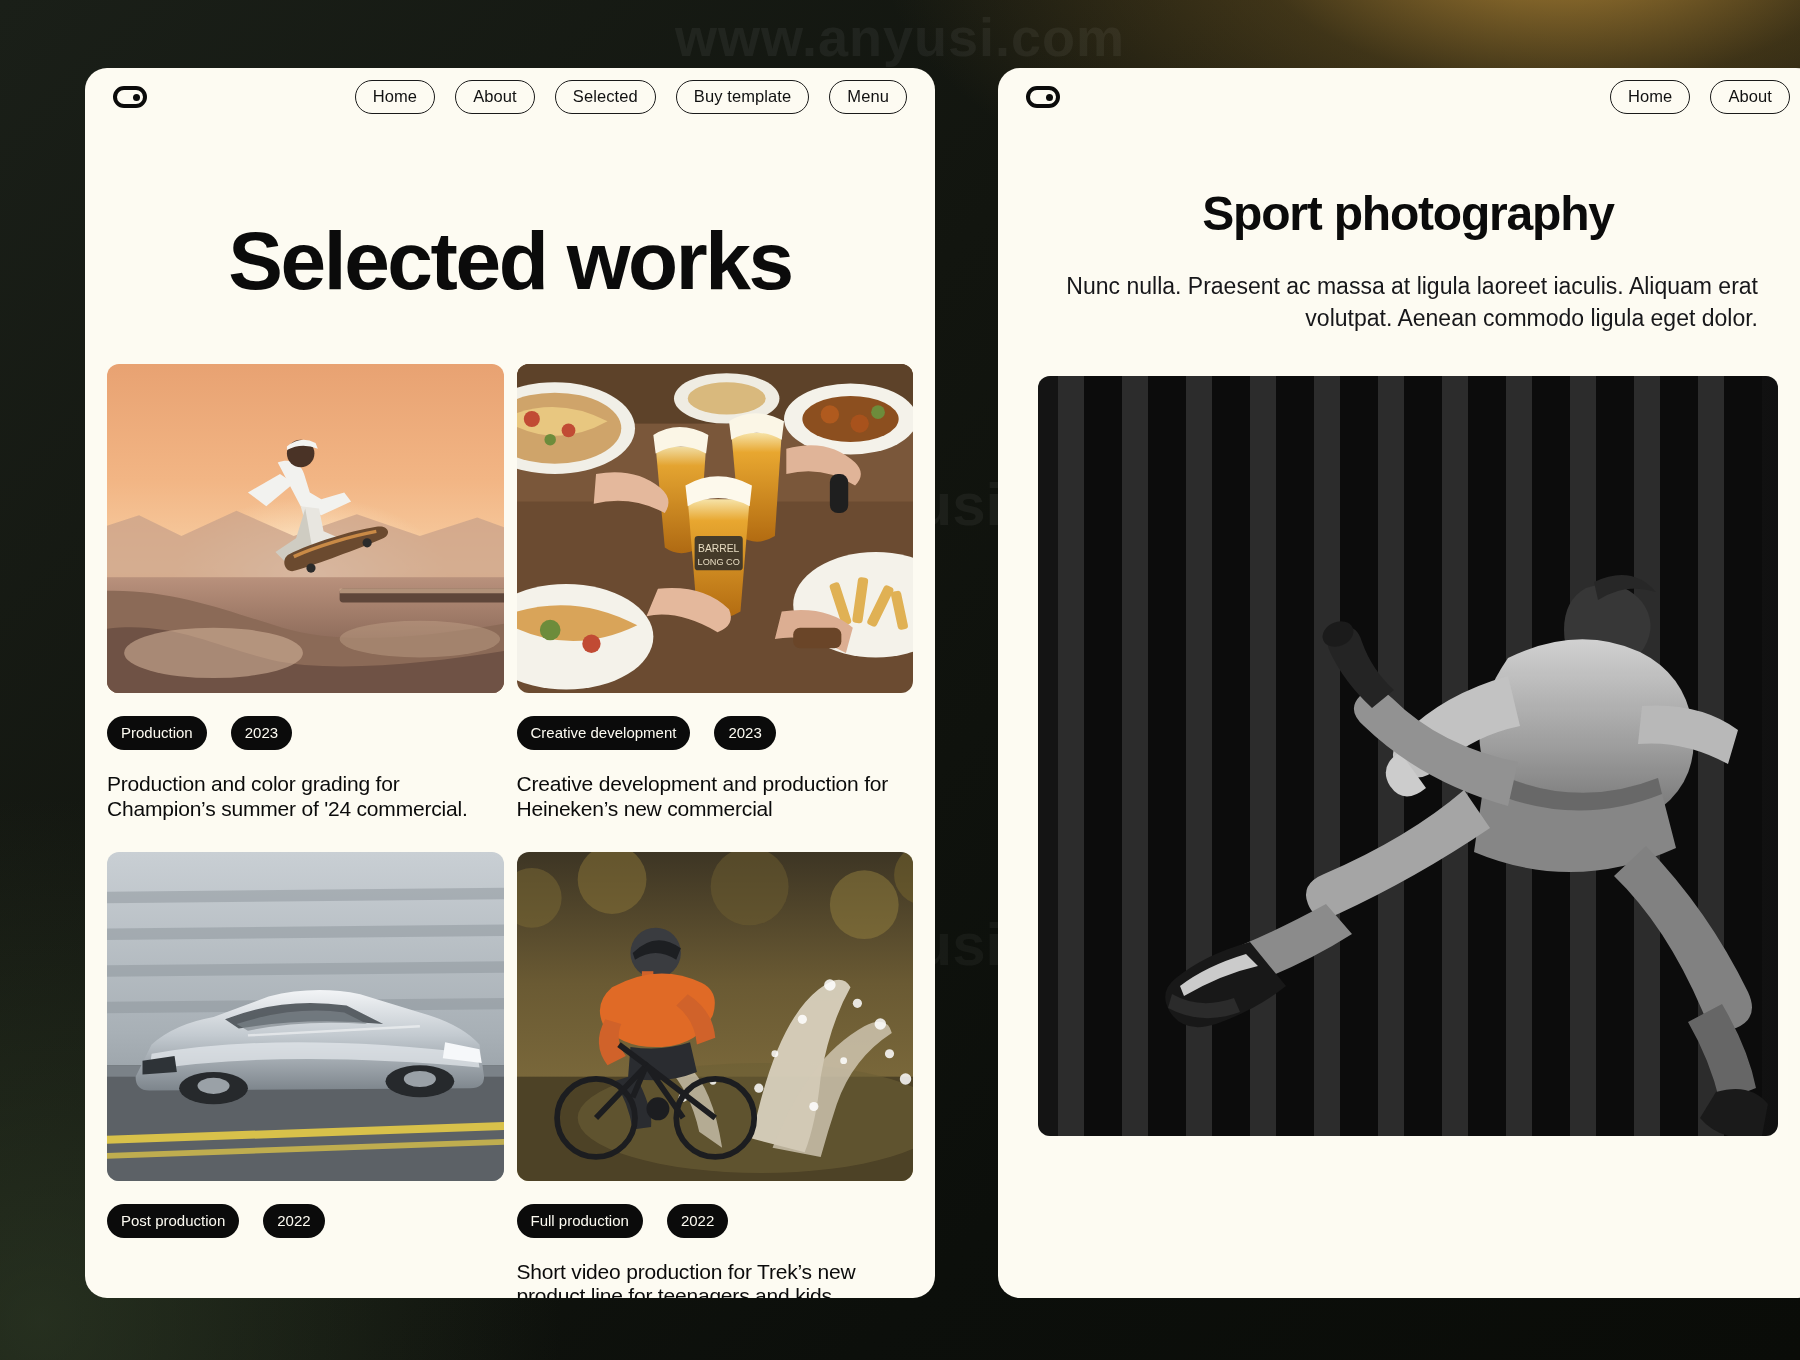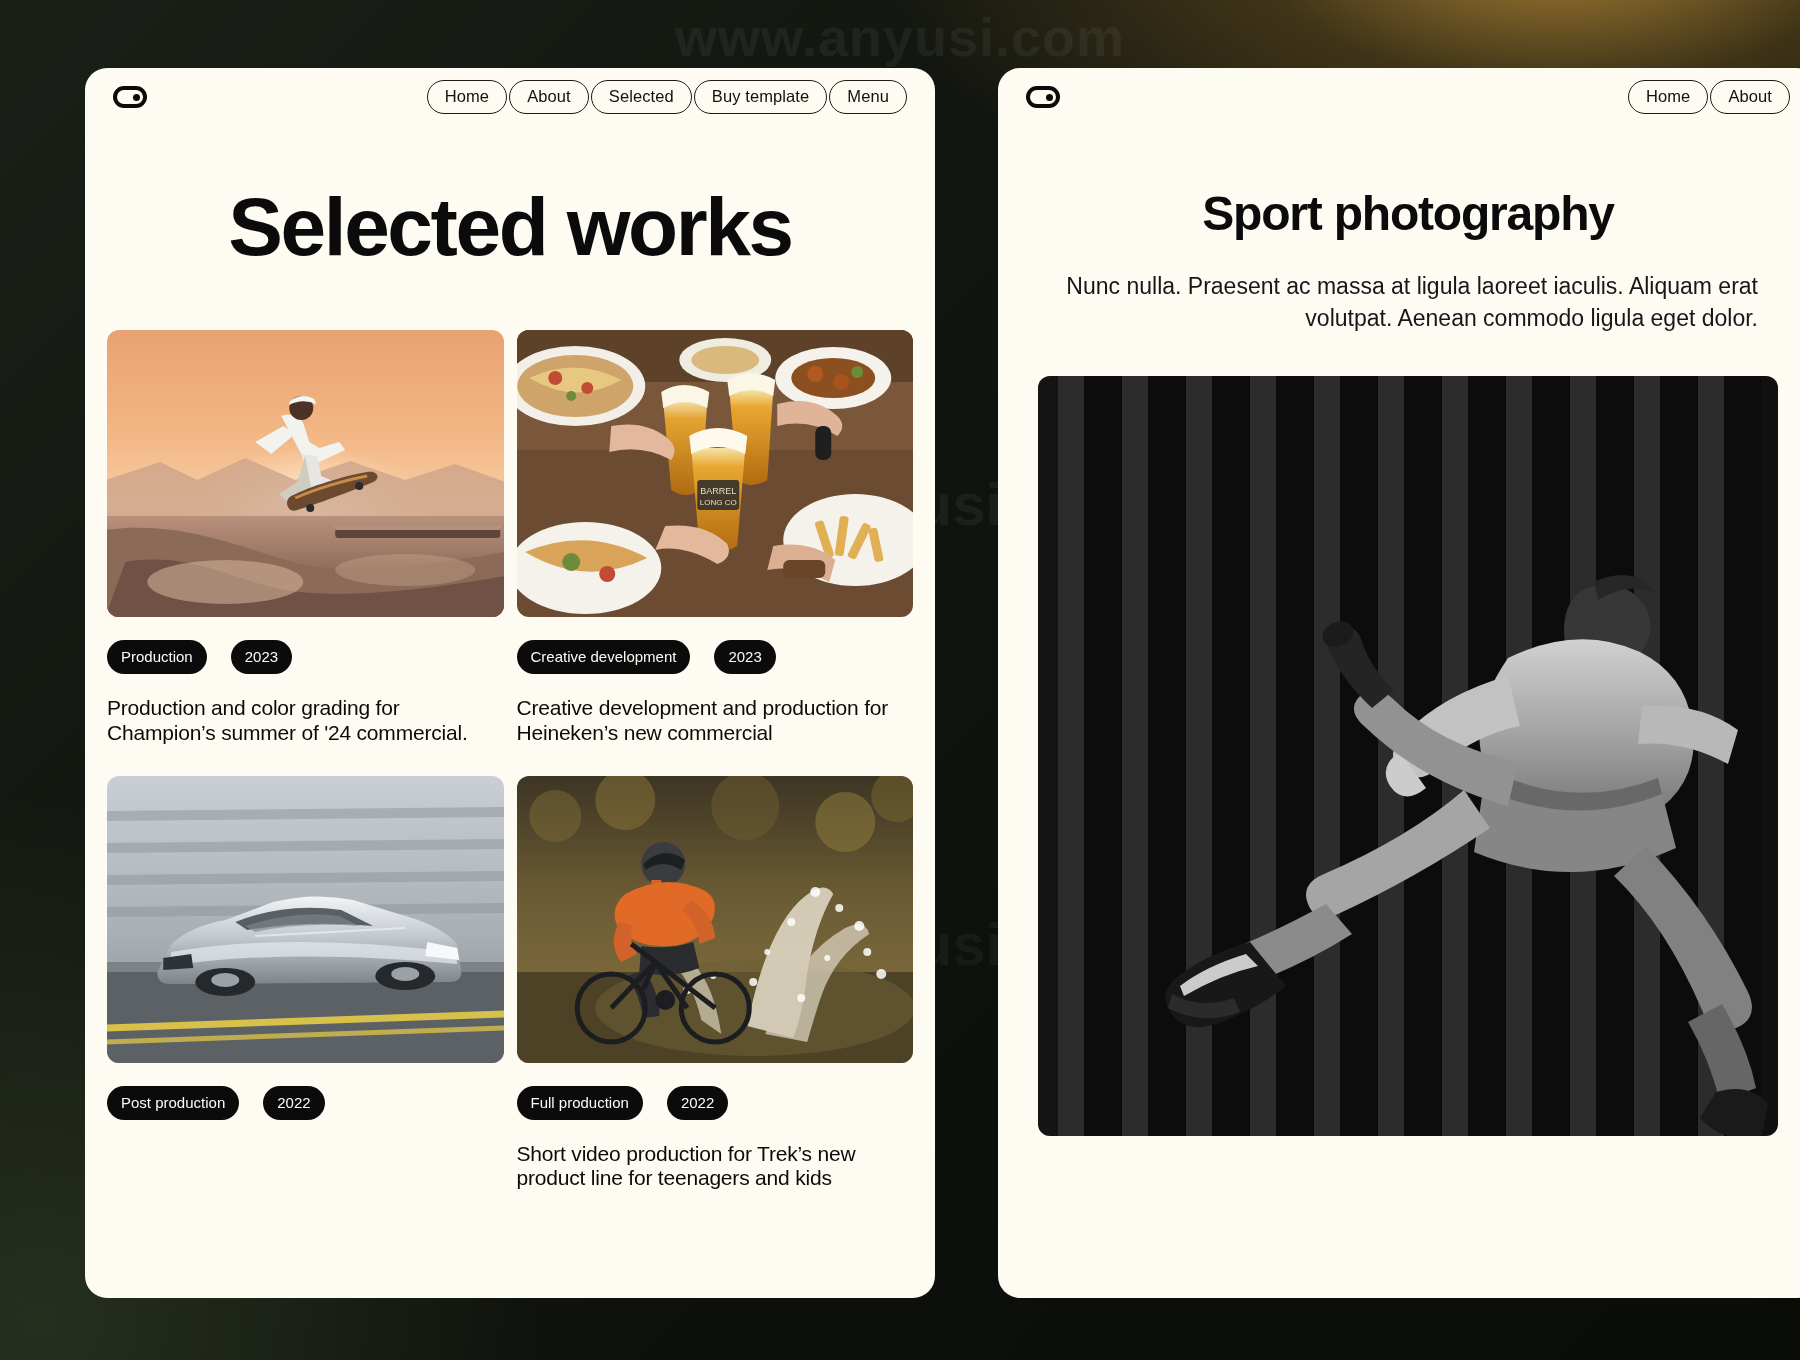--- a/index.html
+++ b/index.html
@@ -111,21 +111,21 @@
     display: block;
     width: 7px;
     height: 7px;
     border-radius: 50%;
     background: #0b0b0b;
   }
 
   .nav {
     margin-left: auto;
     display: flex;
-    gap: 2px;
+    gap: 20px;
     align-items: center;
   }
   .nav-pill {
     border: 1.3px solid #1a1a1a;
     border-radius: 999px;
     padding: 7px 17px 8px;
     font-size: 16.5px;
     line-height: 1;
     color: #111;
     background: transparent;
@@ -134,37 +134,37 @@
     letter-spacing: .1px;
   }
 
   
   .works-title {
     text-align: center;
     font-size: 82px;
     font-weight: 700;
     letter-spacing: -2.4px;
     color: #0b0b0b;
-    margin-top: 54px;
+    margin-top: 88px;
     margin-bottom: 56px;
   }
 
   .grid {
     display: grid;
     grid-template-columns: 1fr 1fr;
     column-gap: 13px;
     row-gap: 30px;
     padding: 0 22px;
   }
 
   .card { display: flex; flex-direction: column; }
 
   .thumb {
     width: 100%;
-    height: 287px;
+    height: 329px;
     border-radius: 12px;
     overflow: hidden;
     position: relative;
   }
   .thumb svg { display: block; width: 100%; height: 100%; }
 
   .tags {
     display: flex;
     gap: 24px;
     margin-top: 23px;

